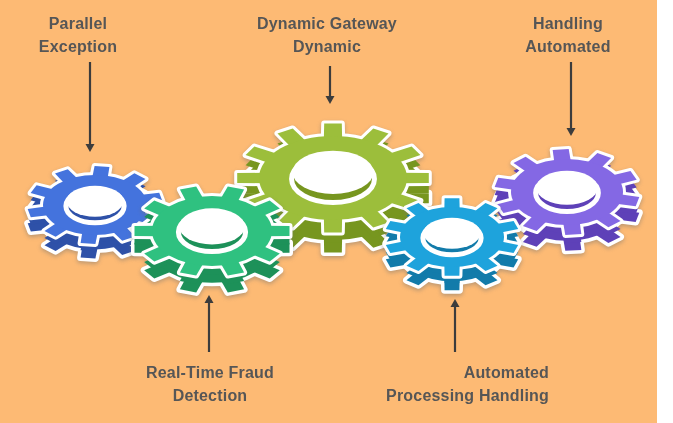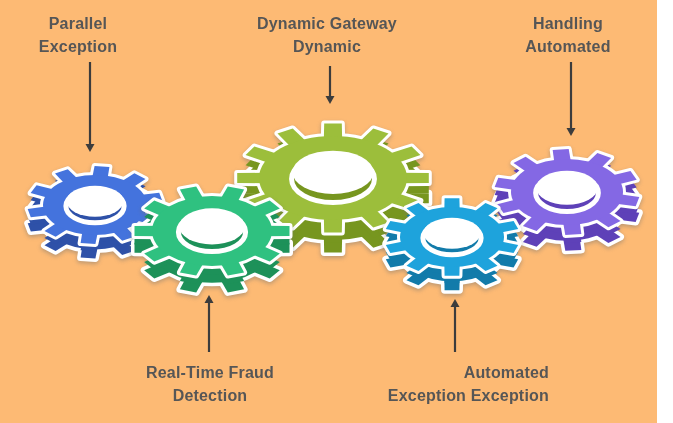--- a/index.html
+++ b/index.html
@@ -376,16 +376,16 @@
     <span>Automated</span>
   </div>
 
   <div class="label" id="label-real-time-fraud-detection">
     <span>Real-Time Fraud</span>
     <span>Detection</span>
   </div>
 
   <div class="label" id="label-automated-exception-handling">
     <span>Automated</span>
-    <span>Exception Exception</span>
+    <span>Processing Handling</span>
   </div>
 
 </div>
 
 </body></html>

